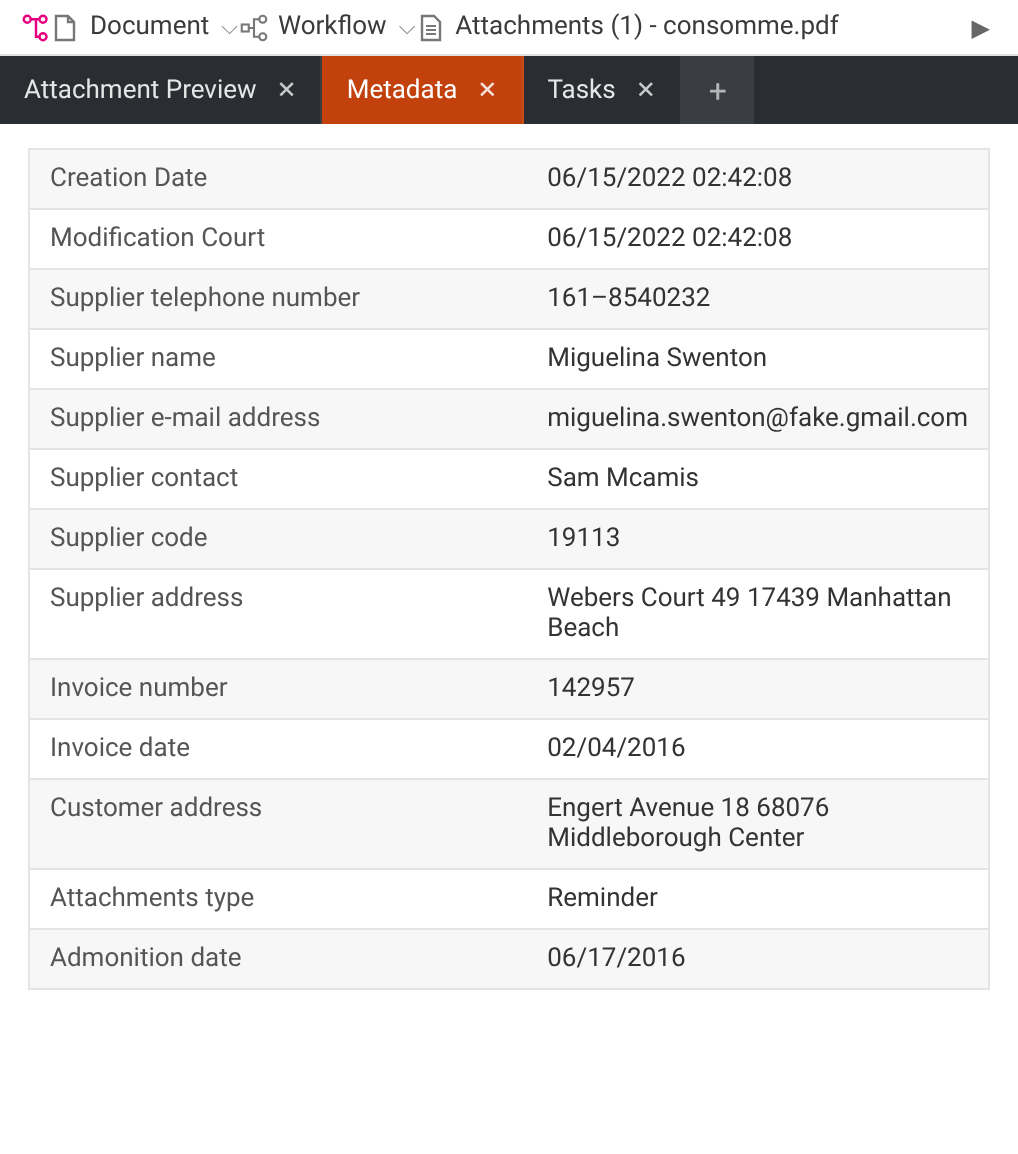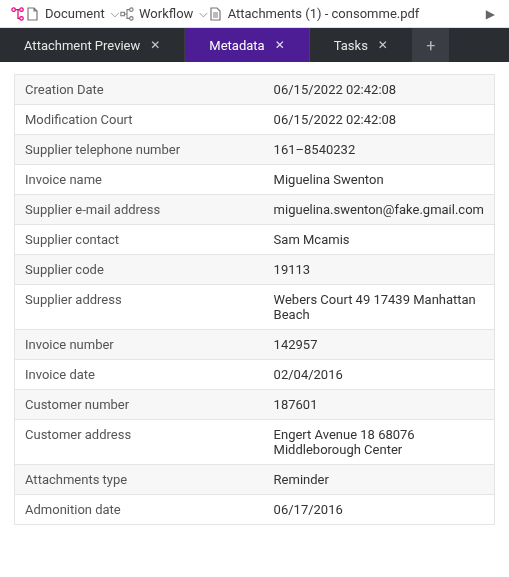--- a/index.html
+++ b/index.html
@@ -50,29 +50,29 @@
     }
     .tab-bar {
       display: flex;
       align-items: stretch;
       background: #2a2e33;
       height: 34px;
     }
     .tab {
       display: flex;
       align-items: center;
-      padding: 0 24px;
+      padding: 0 12px;
       font-size: 13px;
       color: #e6e6e6;
       gap: 10px;
       cursor: pointer;
       border-right: 1px solid rgba(255,255,255,0.07);
     }
     .tab.active {
-      background: #4c1d95;
+      background: #c2410c;
       color: #ffffff;
     }
     .tab .close {
       font-size: 12px;
       opacity: 0.85;
     }
     .tab-add {
       display: flex;
       align-items: center;
       justify-content: center;
@@ -189,21 +189,21 @@
         </tr>
         <tr>
           <td class="key">Modification Court</td>
           <td class="val">06/15/2022 02:42:08</td>
         </tr>
         <tr>
           <td class="key">Supplier telephone number</td>
           <td class="val">161–8540232</td>
         </tr>
         <tr>
-          <td class="key">Invoice name</td>
+          <td class="key">Supplier name</td>
           <td class="val">Miguelina Swenton</td>
         </tr>
         <tr>
           <td class="key">Supplier e-mail address</td>
           <td class="val">miguelina.swenton@fake.gmail.com</td>
         </tr>
         <tr>
           <td class="key">Supplier contact</td>
           <td class="val">Sam Mcamis</td>
         </tr>
@@ -215,24 +215,20 @@
           <td class="key">Supplier address</td>
           <td class="val">Webers Court 49 17439 Manhattan Beach</td>
         </tr>
         <tr>
           <td class="key">Invoice number</td>
           <td class="val">142957</td>
         </tr>
         <tr>
           <td class="key">Invoice date</td>
           <td class="val">02/04/2016</td>
-        </tr>
-        <tr>
-          <td class="key">Customer number</td>
-          <td class="val">187601</td>
         </tr>
         <tr>
           <td class="key">Customer address</td>
           <td class="val">Engert Avenue 18 68076 Middleborough Center</td>
         </tr>
         <tr>
           <td class="key">Attachments type</td>
           <td class="val">Reminder</td>
         </tr>
         <tr>

